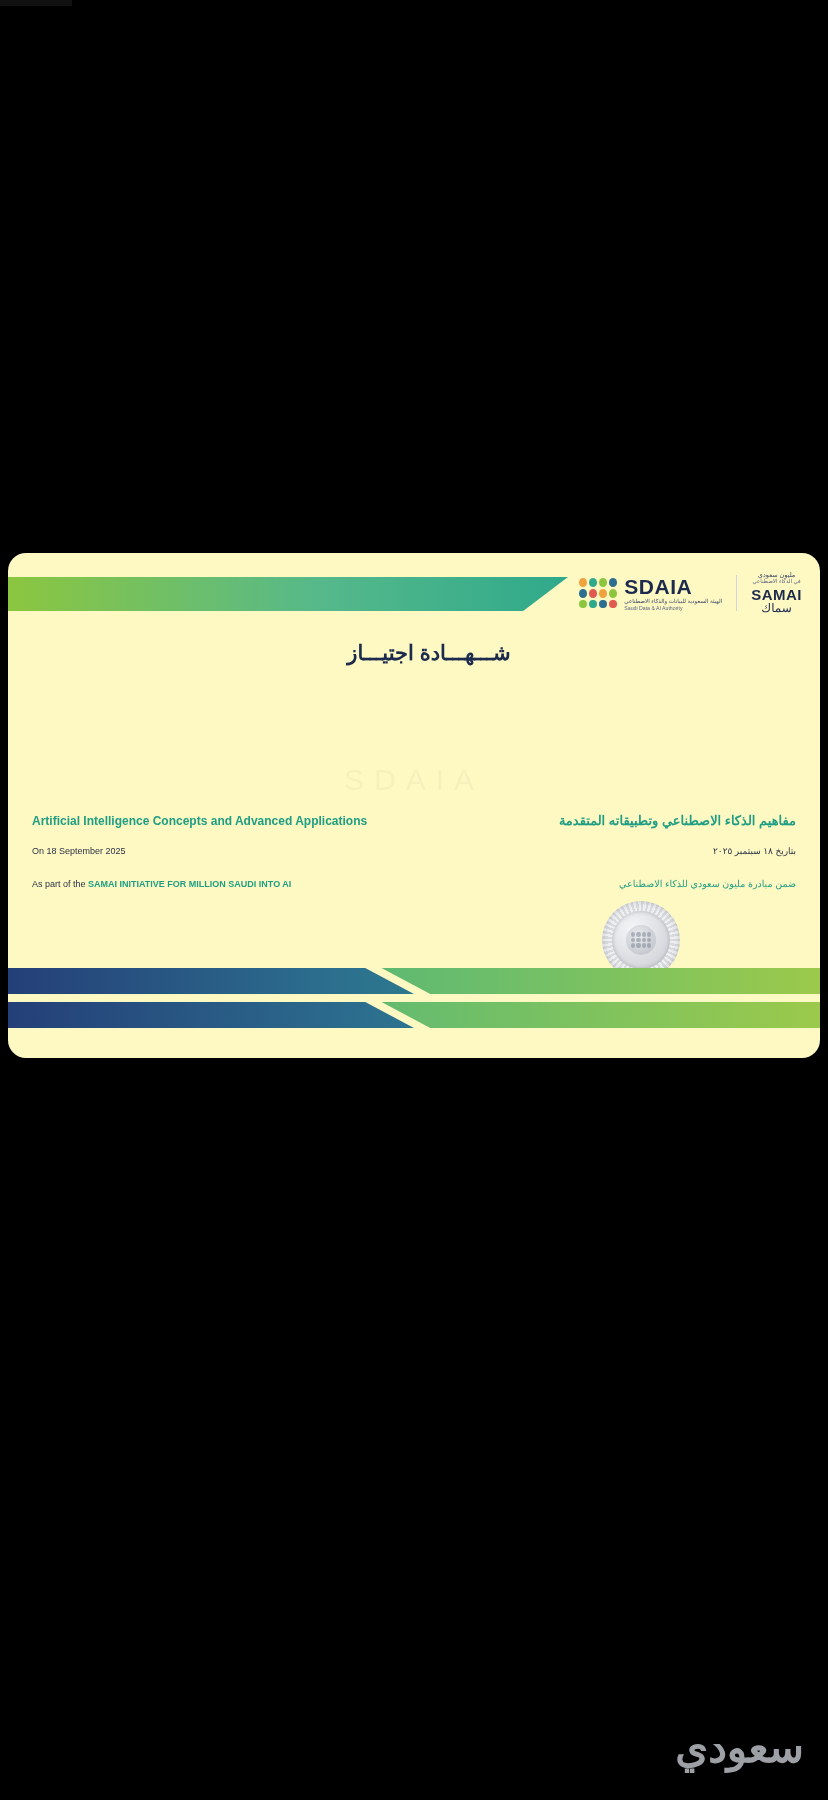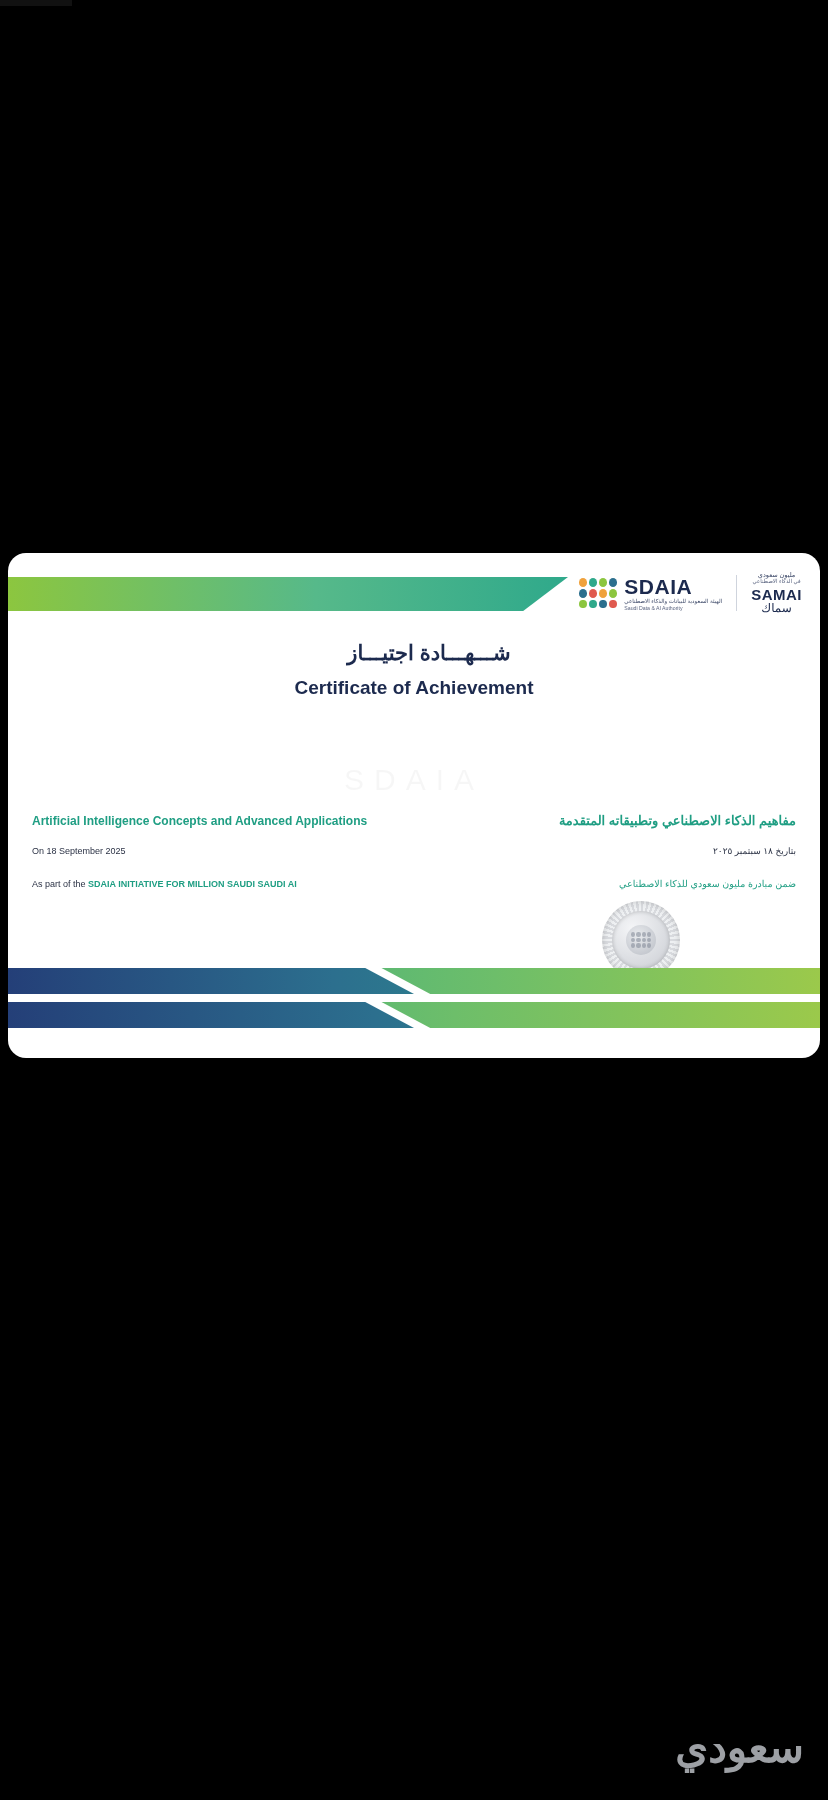--- a/index.html
+++ b/index.html
@@ -29,21 +29,21 @@
     background: #111;
   }
 
   
   .certificate {
     position: absolute;
     left: 8px;
     top: 553px;
     width: 812px;
     height: 505px;
-    background: #ffffff;
+    background: #fef9c3;
     border-radius: 18px;
     overflow: hidden;
     box-shadow: 0 0 0 1px rgba(0,0,0,0.15);
   }
 
   
   .top-banner {
     position: absolute;
     left: 0;
     top: 24px;
@@ -340,37 +340,36 @@
       <div class="tiny-ar">مليون سعودي</div>
       <div class="tiny-ar2">في الذكاء الاصطناعي</div>
       <div class="brand">SAMAI</div>
       <div class="brand-ar">سماك</div>
     </div>
   </div>
 
   <div class="watermark">SDAIA</div>
 
   <div class="title-ar">شـــهـــادة اجتيـــاز</div>
-  <div class="title-en">Certificate of Achievement</div>
 
 
 
   <div class="row r-course-name">
     <div class="en">Artificial Intelligence Concepts and Advanced Applications</div>
     <div class="ar">مفاهيم الذكاء الاصطناعي وتطبيقاته المتقدمة</div>
   </div>
 
   <div class="row r-date">
     <div class="en">On 18 September 2025</div>
     <div class="ar">بتاريخ ١٨ سبتمبر ٢٠٢٥</div>
   </div>
 
   <div class="row r-initiative">
     <div class="en">
-      <span>As part of the </span><b>SDAIA INITIATIVE FOR MILLION SAUDI SAUDI AI</b>
+      <span>As part of the </span><b>SAMAI INITIATIVE FOR MILLION SAUDI INTO AI</b>
     </div>
     <div class="ar">ضمن مبادرة مليون سعودي للذكاء الاصطناعي</div>
   </div>
 
   <div class="seal">
     <div class="ring"></div>
     <div class="inner">
       <div class="core">
         <div style="width:100%;height:100%;display:flex;align-items:center;justify-content:center;">
           <div class="core-dots">

